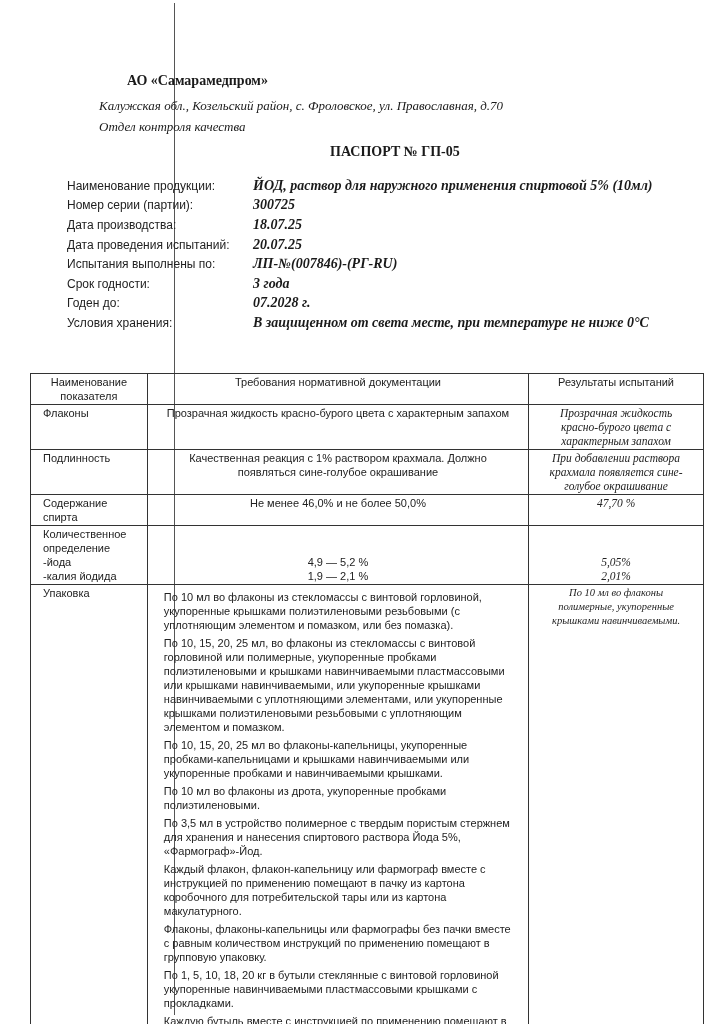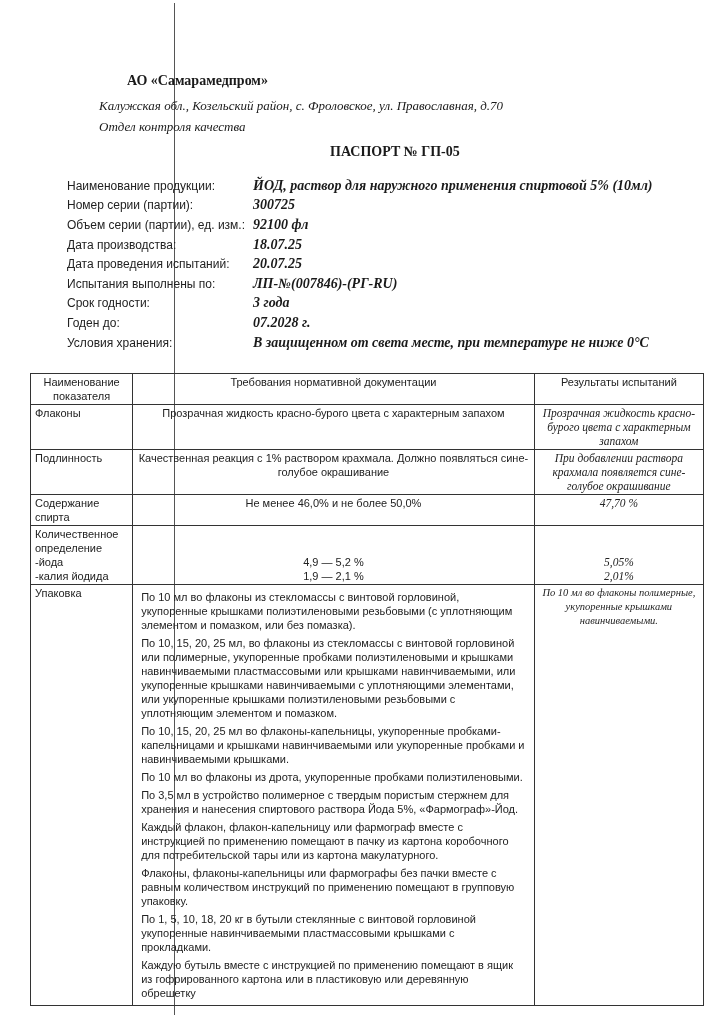--- a/index.html
+++ b/index.html
@@ -32,21 +32,21 @@
     width: 186px; font-family: "Liberation Sans", sans-serif; font-size: 12px; color: #222;
   }
   .info-value {
     font-size: 14px; font-weight: bold; font-style: italic;
   }
   table.results {
     position: absolute; left: 30px; top: 373px; width: 674px;
     border-collapse: collapse; font-family: "Liberation Sans", sans-serif; font-size: 11px; color: #222;
   }
   table.results td, table.results th {
-    border: 1px solid #333; vertical-align: top; padding: 1px 4px; line-height: 14px; font-weight: normal;
+    border: 1px solid #333; vertical-align: top; padding: 1px 12px; line-height: 14px; font-weight: normal;
   }
   .c1 { width: 93px; }
   .c2 { width: 392px; }
   .c3 { width: 160px; }
   th { text-align: center; }
   .center { text-align: center; }
   .italic-serif { font-family: "Liberation Serif", serif; font-style: italic; font-size: 11.5px; text-align: center; }
   .pack-text { font-size: 11px; line-height: 14.2px; }
   .pack-text p { margin: 4px; }
 </style>
@@ -61,24 +61,20 @@
 <div class="title">ПАСПОРТ № ГП-05</div>
 
 <div class="info">
   <div class="info-row">
     <span class="info-label">Наименование продукции:</span>
     <span class="info-value">ЙОД, раствор для наружного применения спиртовой 5% (10мл)</span>
   </div>
   <div class="info-row">
     <span class="info-label">Номер серии (партии):</span>
     <span class="info-value">300725</span>
-  </div>
-  <div class="info-row">
-    <span class="info-label">Объем серии (партии), ед. изм.:</span>
-    <span class="info-value">92100 фл</span>
   </div>
   <div class="info-row">
     <span class="info-label">Дата производства:</span>
     <span class="info-value">18.07.25</span>
   </div>
   <div class="info-row">
     <span class="info-label">Дата проведения испытаний:</span>
     <span class="info-value">20.07.25</span>
   </div>
   <div class="info-row">

